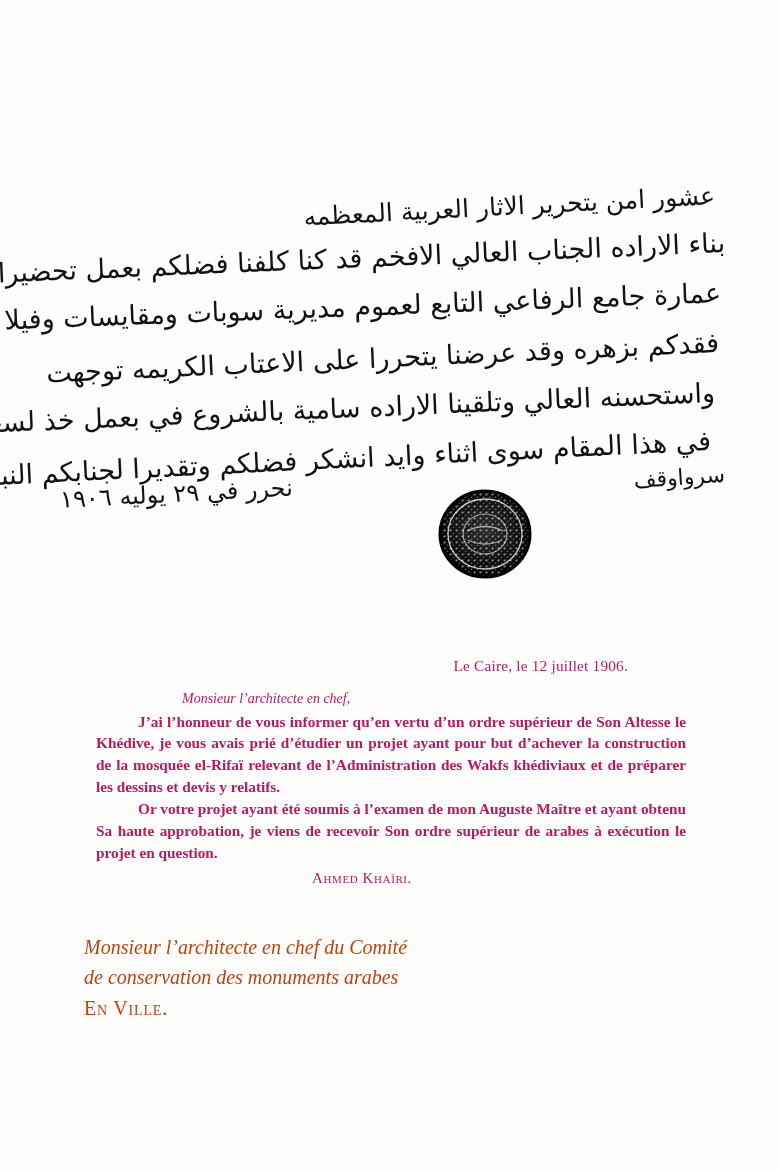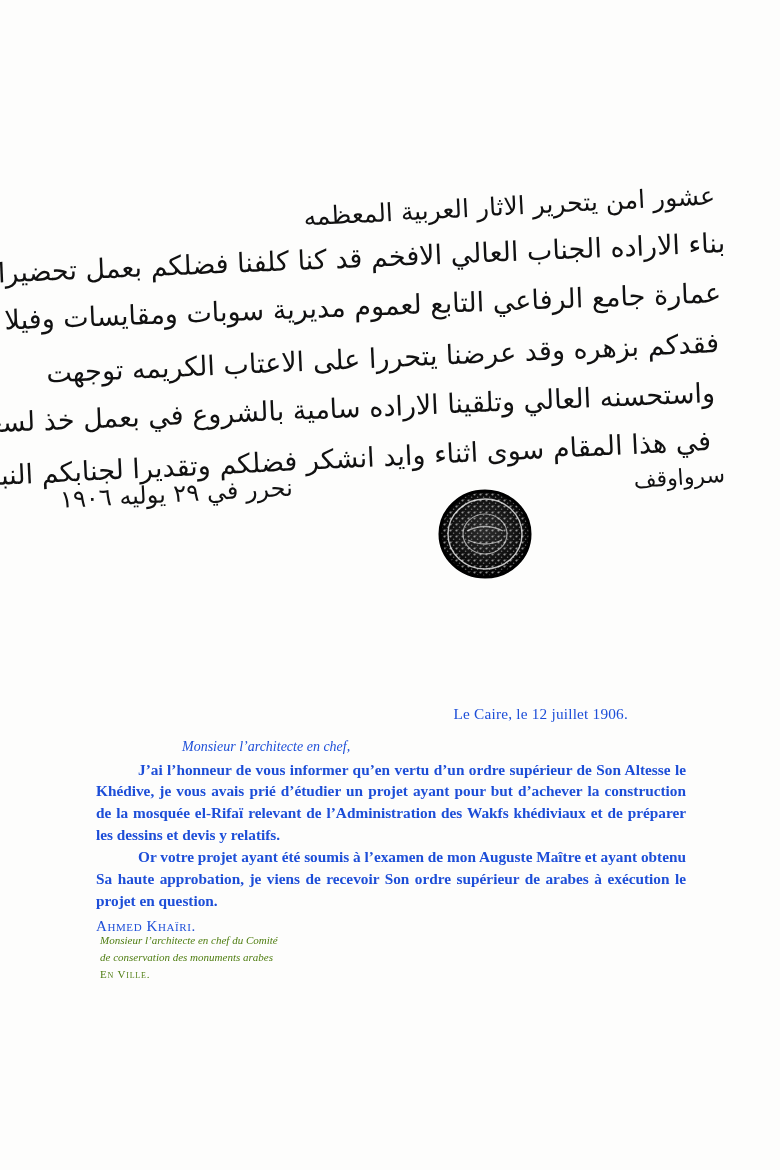--- a/index.html
+++ b/index.html
@@ -83,23 +83,22 @@
   .seal svg { display: block; }
 
   
   .letter {
     position: absolute;
     left: 96px;
     top: 655px;
     width: 590px;
     font-size: 15.3px;
     line-height: 1.42;
-    color: #1d4ed8;
+    color: #be185d;
     text-align: justify;
-    margin-top: 48px;
   }
   .date-line {
     text-align: right;
     margin: 0 0 12px 0;
     letter-spacing: 0.2px;
     padding-right: 58px;
   }
   .salutation {
     font-style: italic;
     margin: 0 0 2px 86px;
@@ -107,35 +106,35 @@
   }
   .para {
     margin: 0 0 1px 0;
     text-indent: 42px;
     text-align: justify;
     hyphens: manual;
     font-weight: bold;
   }
   .signature {
     margin: 4px 0 0 0;
-    text-align: left;
+    text-align: center;
     padding-right: 58px;
     font-variant: small-caps;
     letter-spacing: 0.6px;
     font-size: 15px;
   }
   .addressee {
     position: absolute;
-    left: 100px;
+    left: 84px;
     top: 932px;
     width: 420px;
     font-style: italic;
-    font-size: 11px;
+    font-size: 20px;
     line-height: 1.5;
-    color: #4d7c0f;
+    color: #c2410c;
   }
   .addressee .city {
     font-style: normal;
     font-variant: small-caps;
     letter-spacing: 0.8px;
     display: block;
     width: 300px;
     margin-top: 1px;
   }
 </style>

